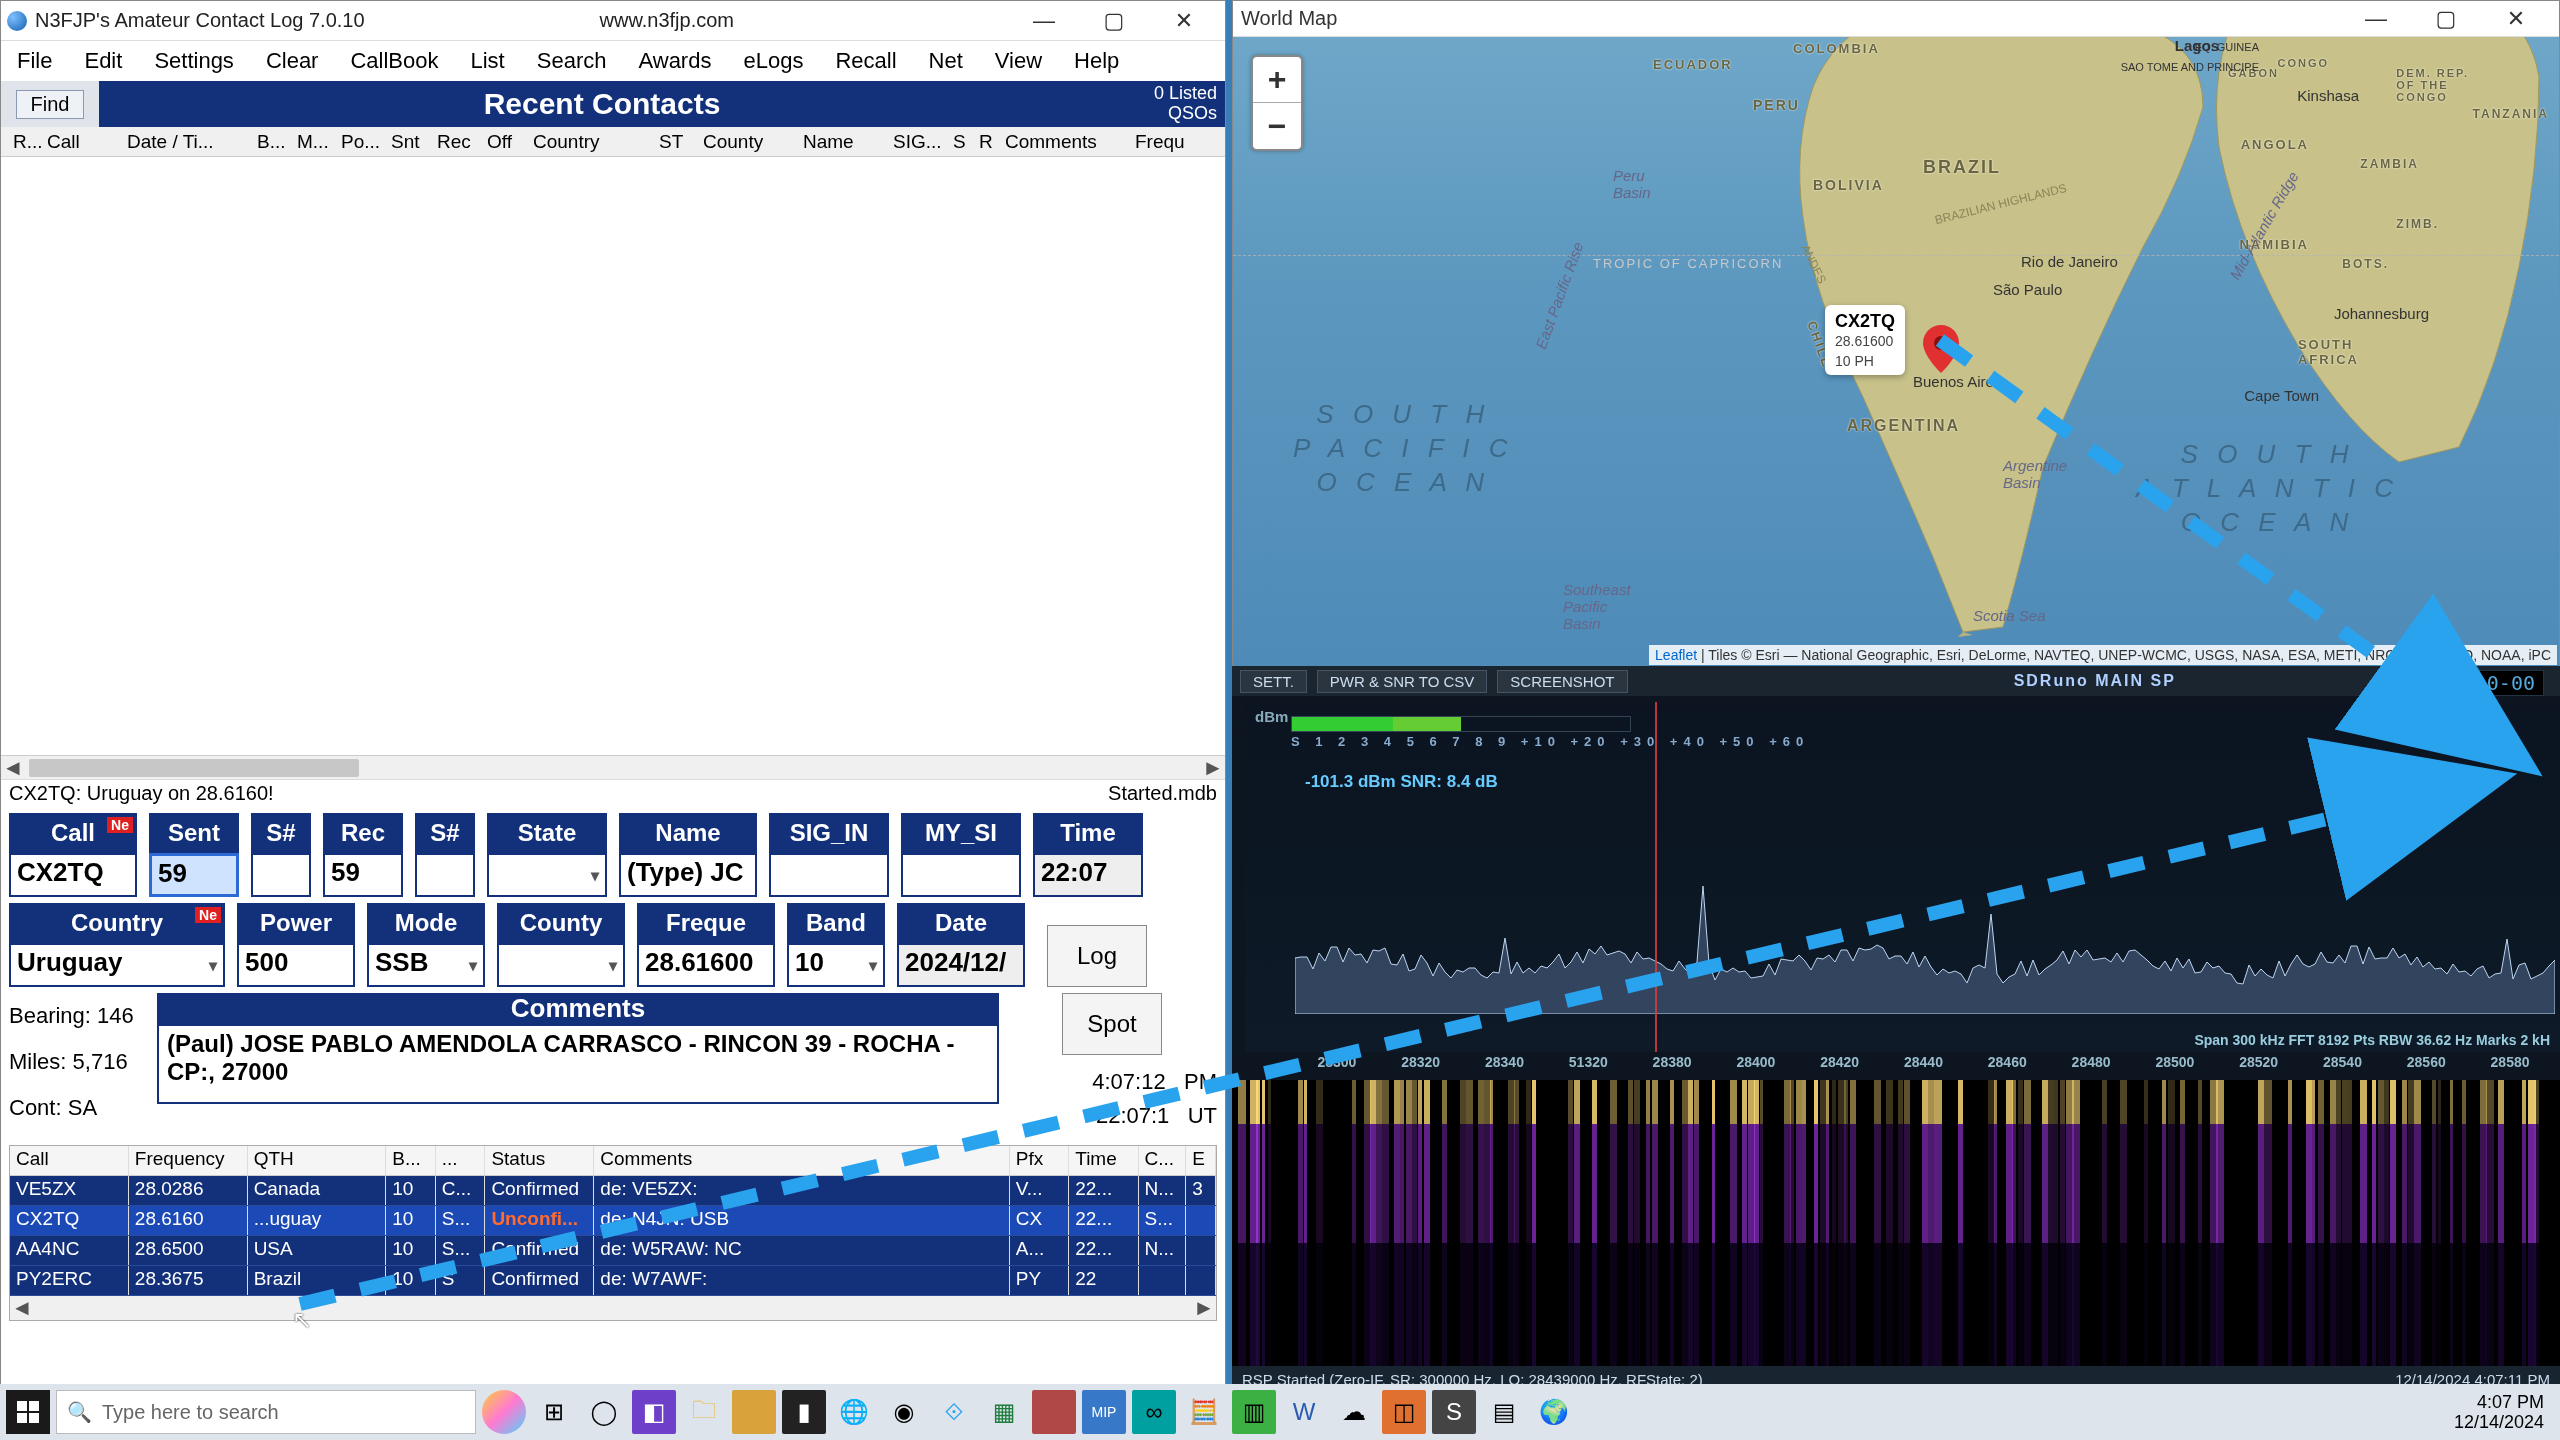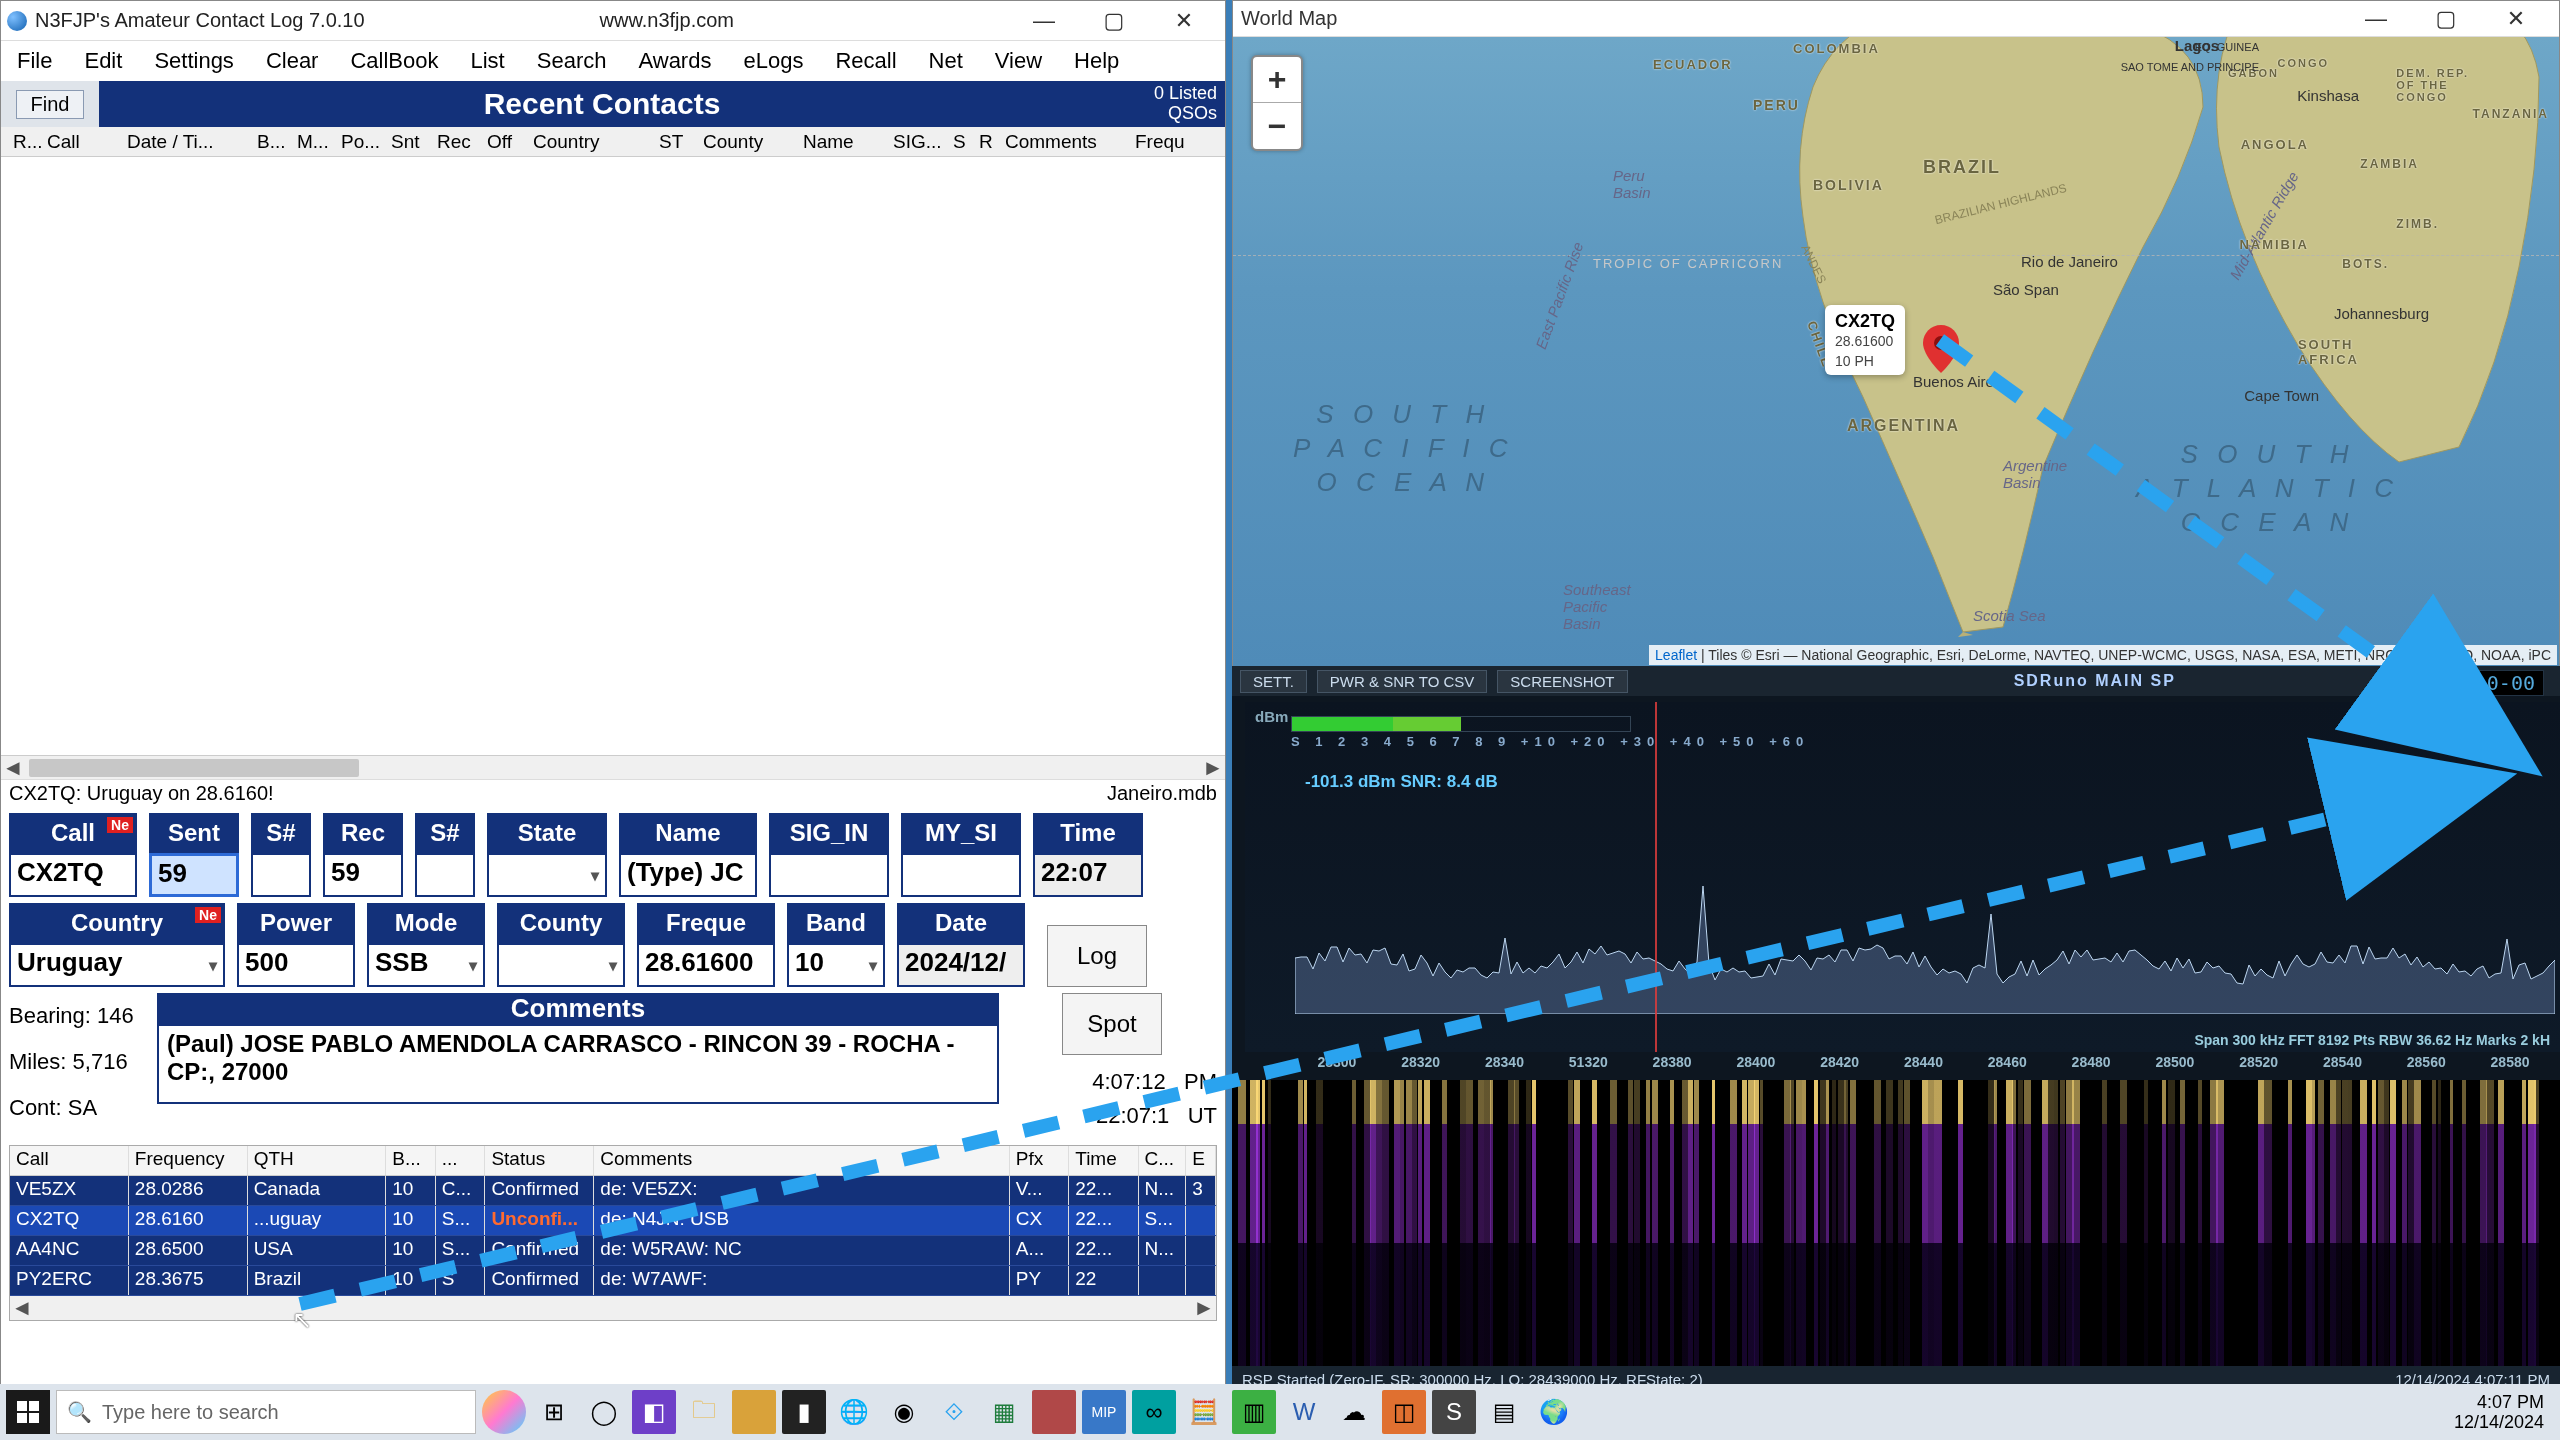--- a/index.html
+++ b/index.html
@@ -198,21 +198,21 @@
       <div class="hscroll">
         <span class="arrow">◄</span>
           <div class="thumb"></div>
           <span style="flex:1"></span>
           <span class="arrow">►</span>
       </div>
     </div>
 
     <div class="statusline">
       <span>CX2TQ: Uruguay on 28.6160!</span>
-      <span class="right">Janeiro.mdb</span>
+      <span class="right">Started.mdb</span>
     </div>
 
     <div class="entry">
       <div class="entry-row">
         <div class="field" style="width:128px">
           <div class="fld-label"><span>Call</span><span class="ne-badge">Ne</span></div>
           <div class="fld-input">CX2TQ</div>
         </div>
         <div class="field" style="width:90px">
           <div class="fld-label">Sent</div>
@@ -413,21 +413,21 @@
       <div class="country-lbl" style="left:580px; top:140px; font-size:14px;">BOLIVIA</div>
       <div class="country-lbl" style="left:520px; top:60px; font-size:14px;">PERU</div>
       <div class="country-lbl" style="left:560px; top:4px; font-size:13px;">COLOMBIA</div>
       <div class="country-lbl" style="left:420px; top:20px; font-size:13px;">ECUADOR</div>
       <div class="country-lbl" style="left:562px; top:300px; font-size:13px; transform:rotate(70deg);">CHILE</div>
       <div class="city-lbl" style="left:380px; top:130px; font-style:italic; color:#668; white-space:pre;">Peru<br>Basin</div>
       <div class="city-lbl" style="left:330px; top:544px; font-style:italic; color:#668; white-space:pre;">Southeast<br>Pacific<br>Basin</div>
       <div class="city-lbl" style="left:770px; top:420px; font-style:italic; color:#668; white-space:pre;">Argentine<br>Basin</div>
       <div class="city-lbl" style="left:740px; top:570px; font-style:italic; color:#668;">Scotia Sea</div>
       <div class="city-lbl" style="left:788px; top:216px;">Rio de Janeiro</div>
-      <div class="city-lbl" style="left:760px; top:244px;">São Span</div>
+      <div class="city-lbl" style="left:760px; top:244px;">São Paulo</div>
       <div class="city-lbl" style="left:680px; top:336px;">Buenos Aires</div>
       <div class="city-lbl" style="left:700px; top:160px; font-size:12px; color:#8a8458; transform:rotate(-14deg);">BRAZILIAN HIGHLANDS</div>
       <div class="city-lbl" style="left:560px; top:220px; font-size:12px; color:#8a8458; transform:rotate(64deg);">ANDES</div>
       <div class="city-lbl" style="left:970px; top:180px; font-style:italic; color:#668; transform:rotate(-60deg);">Mid-Atlantic Ridge</div>
       <div class="city-lbl" style="left:270px; top:250px; font-style:italic; color:#668; transform:rotate(-70deg);">East Pacific Rise</div>
 
       <div class="country-lbl" style="right:250px; top:100px; font-size:13px;">ANGOLA</div>
       <div class="country-lbl" style="right:250px; top:200px; font-size:13px;margin-left:28px;">NAMIBIA</div>
       <div class="country-lbl" style="right:170px; top:220px; font-size:12px;">BOTS.</div>
       <div class="country-lbl" style="right:200px; top:300px; font-size:13px; white-space:pre;">SOUTH<br>AFRICA</div>

